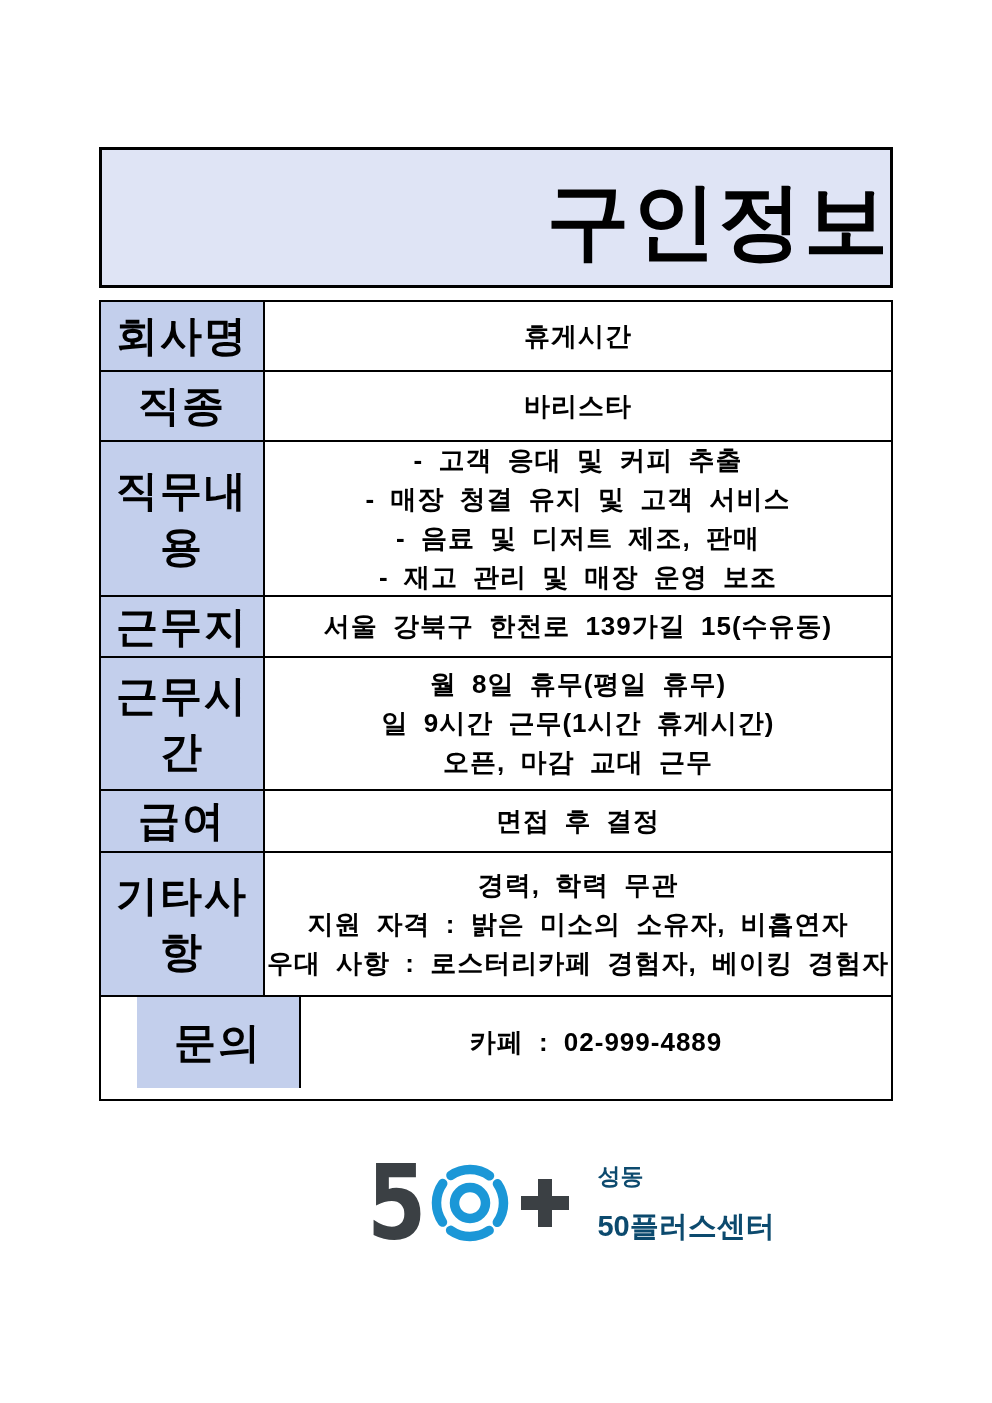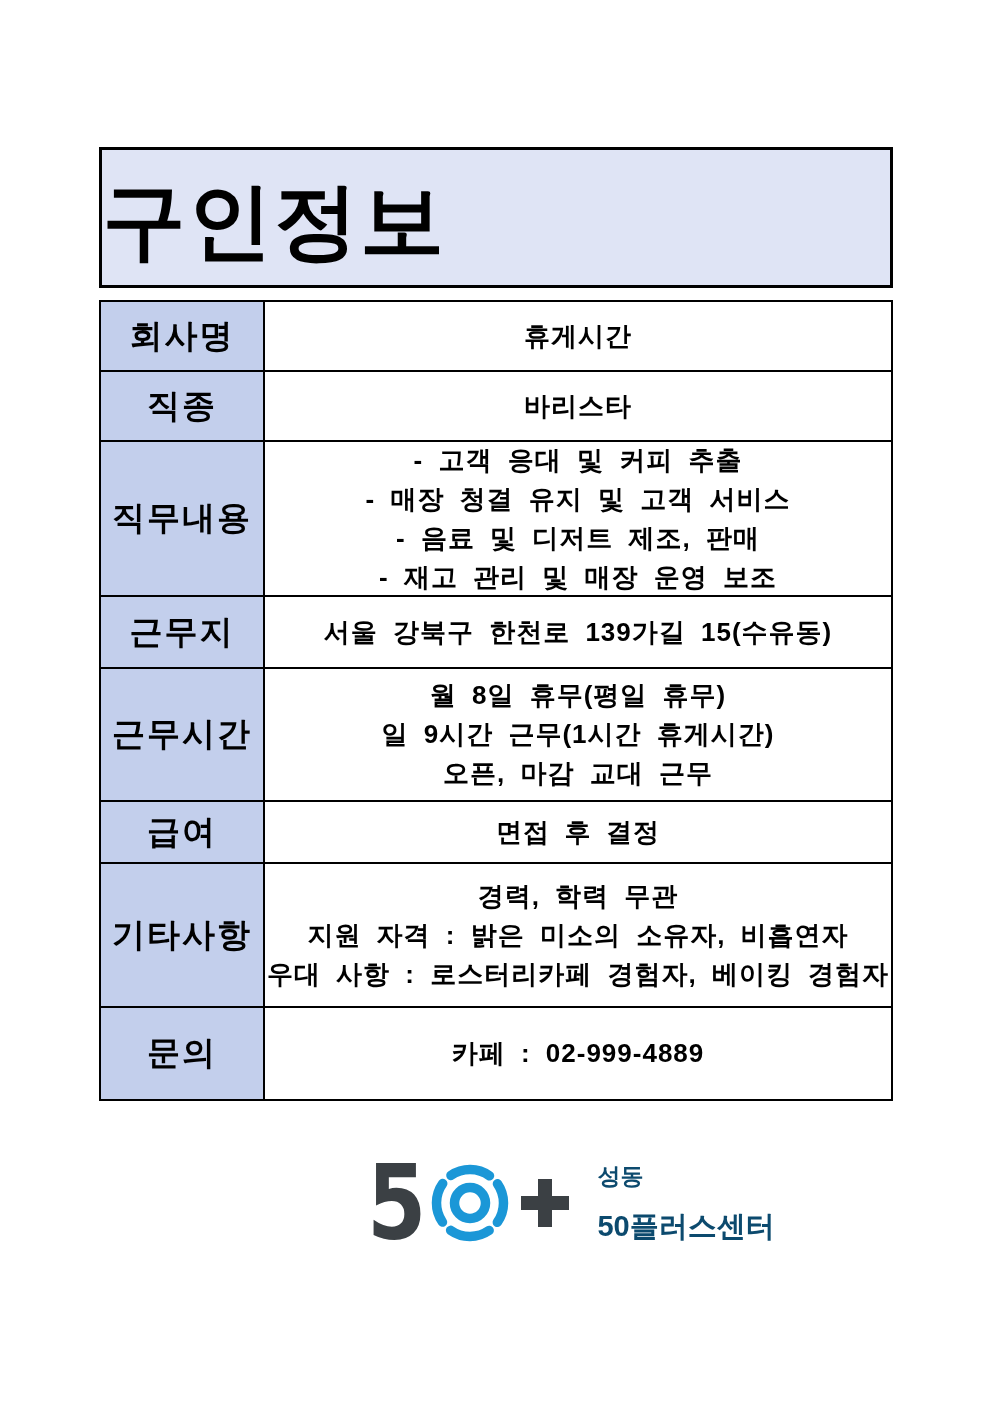--- a/index.html
+++ b/index.html
@@ -20,54 +20,54 @@
     width: 794px;
   }
   
   .title-box {
     width: 794px;
     height: 141px;
     background: #dfe4f5;
     border: 3px solid #000000;
     display: flex;
     align-items: center;
-    justify-content: flex-start;
+    justify-content: flex-end;
   }
   .title-box span {
     font-size: 84px;
     font-weight: 800;
     letter-spacing: 2px;
     line-height: 1;
     padding-top: 6px;
   }
   
   .job-table {
     margin-top: 12px;
     width: 794px;
     height: 801px;
     border: 2px solid #000000;
   }
   .row { display: flex; border-bottom: 2px solid #000000; }
   .row:nth-child(1) { height: 70px; }
   .row:nth-child(2) { height: 70px; }
   .row:nth-child(3) { height: 155px; }
-  .row:nth-child(4) { height: 72px; }
+  .row:nth-child(4) { height: 61px; }
   .row:nth-child(5) { height: 133px; }
   .row:nth-child(6) { height: 62px; font-family: Liberation Serif, serif; }
   .row:nth-child(7) { height: 144px; }
-  .row:nth-child(8) { height: 91px; border-bottom: none; }
+  .row:nth-child(8) { height: 91px; border-bottom: none; padding-left: 36px; }
   .label-cell {
     width: 164px;
     flex: 0 0 164px;
     background: #c3cfec;
     border-right: 2px solid #000000;
     display: flex;
     align-items: center;
     justify-content: center;
-    font-size: 33px;
+    font-size: 42px;
     font-weight: 700;
     letter-spacing: 2px;
     text-align: center;
   }
   .value-cell {
     flex: 1;
     display: flex;
     align-items: center;
     justify-content: center;
     text-align: center;

